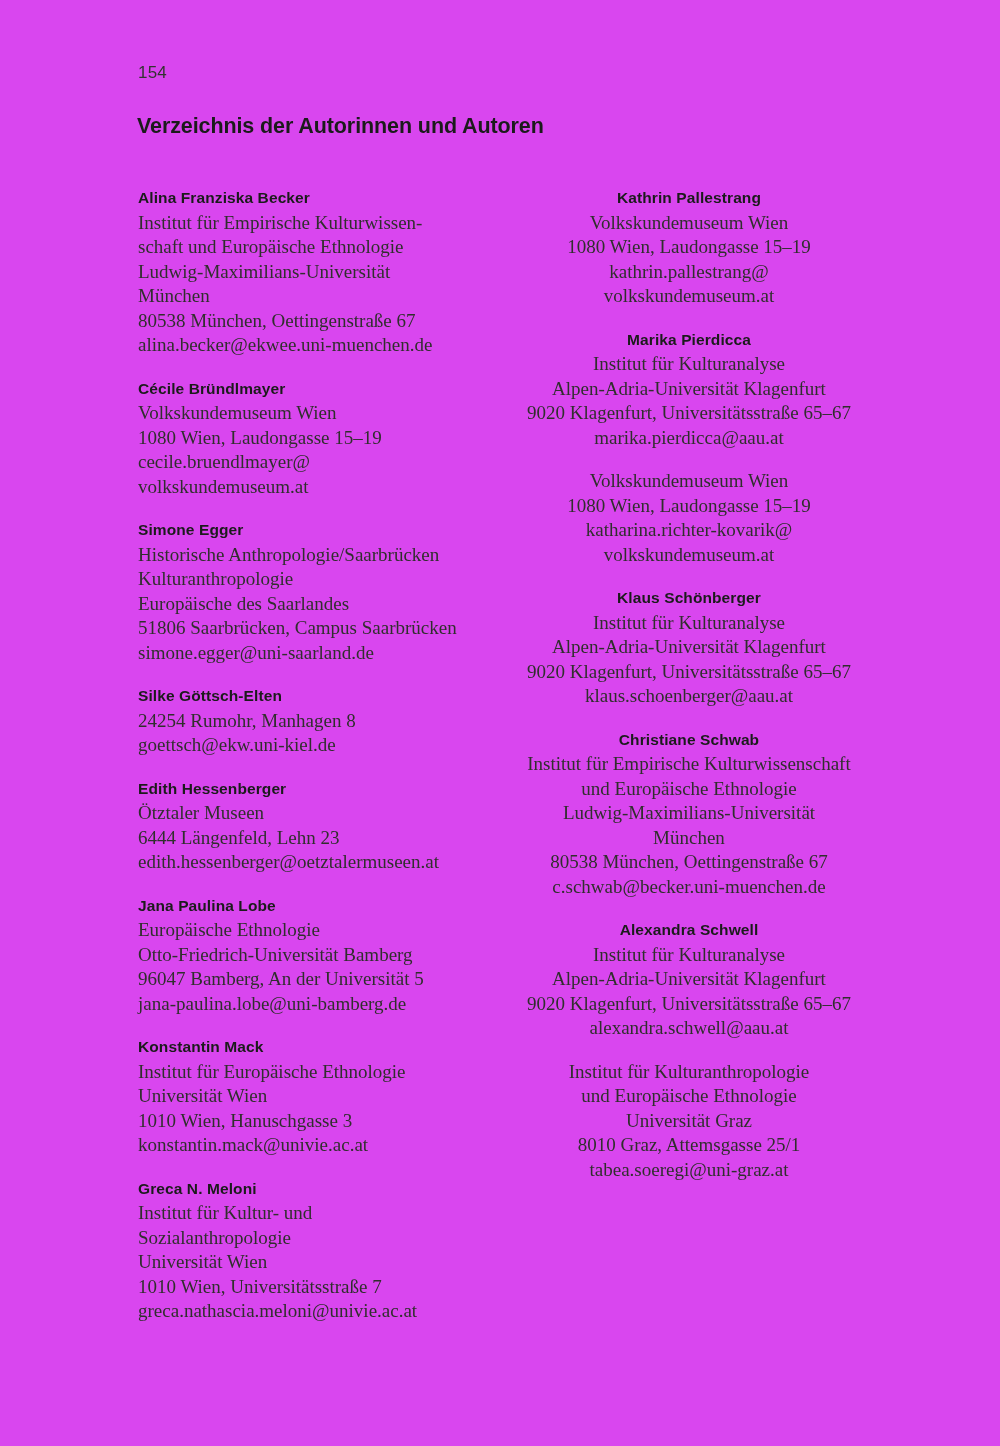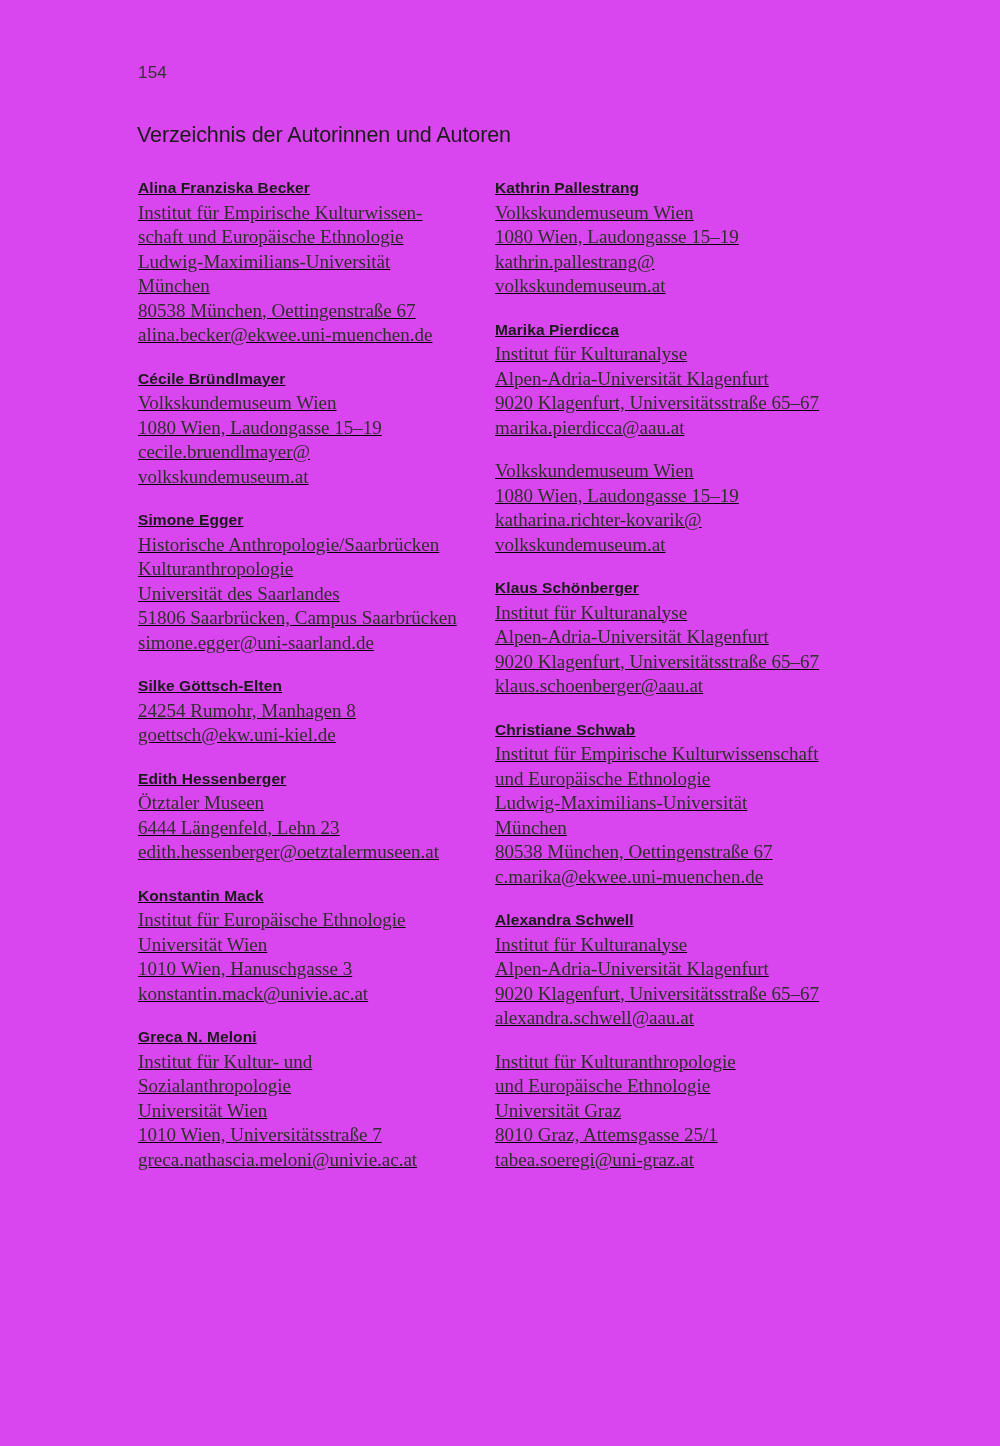--- a/index.html
+++ b/index.html
@@ -20,34 +20,33 @@
     top: 63px;
     font-family: "Liberation Sans", sans-serif;
     font-size: 17px;
     font-weight: 400;
     color: #333331;
     letter-spacing: 0.2px;
   }
   .page-title {
     position: absolute;
     left: 137px;
-    top: 123px;
+    top: 114px;
     font-family: "Liberation Sans", sans-serif;
     font-size: 21.5px;
-    font-weight: 400;
+    font-weight: 700;
     color: #1b1b1b;
     letter-spacing: -0.1px;
   }
   .col {
     position: absolute;
-    top: 176px;
-    text-decoration: underline;
+    top: 186px;
   }
   .col-left  { left: 138px; width: 352px; }
-  .col-right { left: 495px; width: 388px; }
+  .col-right { left: 495px; width: 388px; text-align: center; }
   .entry { margin-bottom: 19px; }
   .entry-name {
     font-family: "Liberation Sans", sans-serif;
     font-size: 15.5px;
     font-weight: 600;
     color: #1b1b1b;
     line-height: 24.5px;
     letter-spacing: 0.1px;
   }
   .entry-line {
@@ -83,38 +82,45 @@
       <div class="entry-line">Volkskundemuseum Wien</div>
       <div class="entry-line">1080 Wien, Laudongasse 15–19</div>
       <div class="entry-line">cecile.bruendlmayer@</div>
       <div class="entry-line">volkskundemuseum.at</div>
     </div>
 
     <div class="entry">
       <div class="entry-name">Simone Egger</div>
       <div class="entry-line">Historische Anthropologie/Saarbrücken</div>
       <div class="entry-line">Kulturanthropologie</div>
-      <div class="entry-line">Universität des Saarlandes</div>
+      <div class="entry-line">Europäische des Saarlandes</div>
       <div class="entry-line">51806 Saarbrücken, Campus Saarbrücken</div>
       <div class="entry-line">simone.egger@uni-saarland.de</div>
     </div>
 
     <div class="entry">
       <div class="entry-name">Silke Göttsch-Elten</div>
       <div class="entry-line">24254 Rumohr, Manhagen 8</div>
       <div class="entry-line">goettsch@ekw.uni-kiel.de</div>
     </div>
 
     <div class="entry">
       <div class="entry-name">Edith Hessenberger</div>
       <div class="entry-line">Ötztaler Museen</div>
       <div class="entry-line">6444 Längenfeld, Lehn 23</div>
       <div class="entry-line">edith.hessenberger@oetztalermuseen.at</div>
     </div>
 
+    <div class="entry">
+      <div class="entry-name">Jana Paulina Lobe</div>
+      <div class="entry-line">Europäische Ethnologie</div>
+      <div class="entry-line">Otto-Friedrich-Universität Bamberg</div>
+      <div class="entry-line">96047 Bamberg, An der Universität 5</div>
+      <div class="entry-line">jana-paulina.lobe@uni-bamberg.de</div>
+    </div>
 
     <div class="entry">
       <div class="entry-name">Konstantin Mack</div>
       <div class="entry-line">Institut für Europäische Ethnologie</div>
       <div class="entry-line">Universität Wien</div>
       <div class="entry-line">1010 Wien, Hanuschgasse 3</div>
       <div class="entry-line">konstantin.mack@univie.ac.at</div>
     </div>
 
     <div class="entry">
@@ -161,21 +167,21 @@
       <div class="entry-line">klaus.schoenberger@aau.at</div>
     </div>
 
     <div class="entry">
       <div class="entry-name">Christiane Schwab</div>
       <div class="entry-line">Institut für Empirische Kulturwissenschaft</div>
       <div class="entry-line">und Europäische Ethnologie</div>
       <div class="entry-line">Ludwig-Maximilians-Universität</div>
       <div class="entry-line">München</div>
       <div class="entry-line">80538 München, Oettingenstraße 67</div>
-      <div class="entry-line">c.marika@ekwee.uni-muenchen.de</div>
+      <div class="entry-line">c.schwab@becker.uni-muenchen.de</div>
     </div>
 
     <div class="entry">
       <div class="entry-name">Alexandra Schwell</div>
       <div class="entry-line">Institut für Kulturanalyse</div>
       <div class="entry-line">Alpen-Adria-Universität Klagenfurt</div>
       <div class="entry-line">9020 Klagenfurt, Universitätsstraße 65–67</div>
       <div class="entry-line">alexandra.schwell@aau.at</div>
     </div>
 

